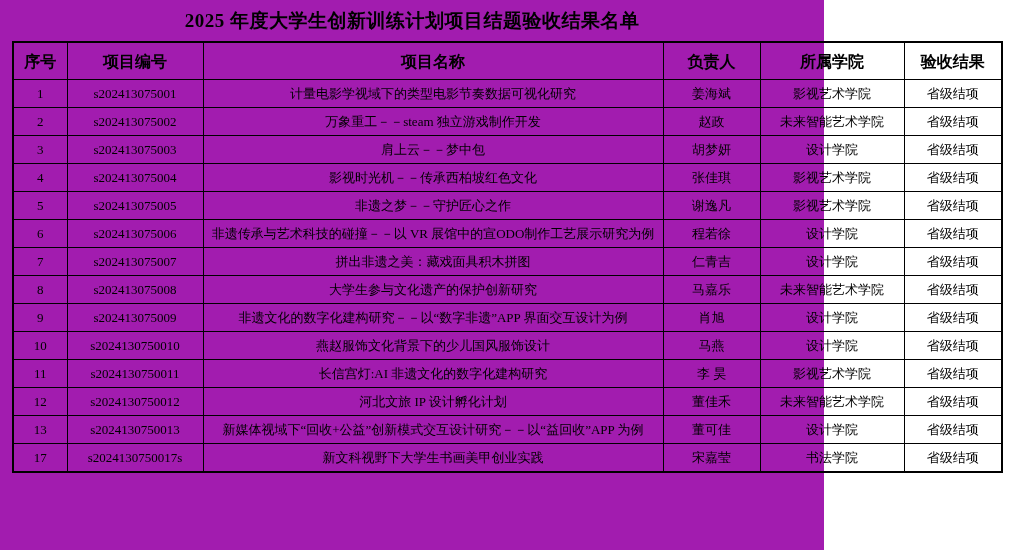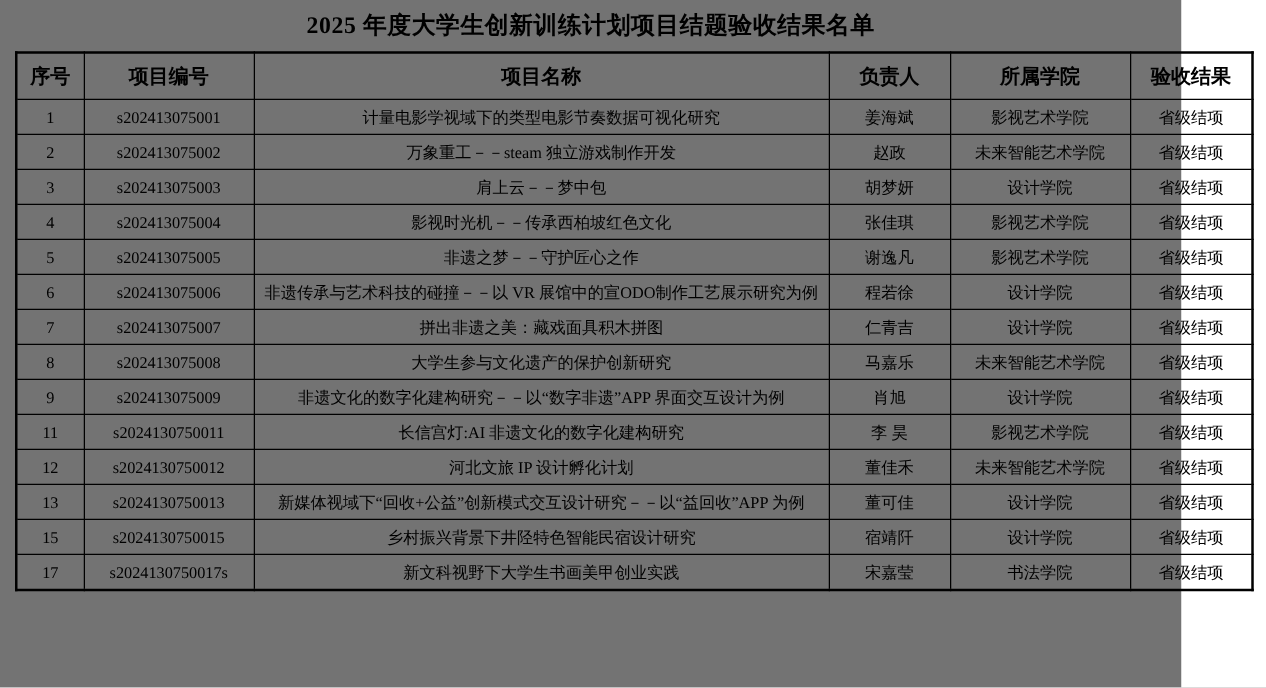--- a/index.html
+++ b/index.html
@@ -8,25 +8,25 @@
     background: #ffffff;
   }
   body {
     width: 1013px;
     height: 550px;
     font-family: "Liberation Serif", "DejaVu Serif", serif;
     color: #000000;
     overflow: hidden;
   }
   .page {
-    width: 945px;
+    width: 824px;
     height: 550px;
     box-sizing: border-box;
     padding: 4px 12px 0 12px;
-    background: #737373;
+    background: #a21caf;
   }
   .doc-title {
     text-align: center;
     font-size: 19px;
     font-weight: bold;
     letter-spacing: 0.5px;
     line-height: 30px;
     padding: 2px 0 5px 0;
     white-space: nowrap;
   }
@@ -161,20 +161,28 @@
       </tr>
       <tr>
         <td class="cell-index">9</td>
         <td class="cell-code">s202413075009</td>
         <td class="cell-name">非遗文化的数字化建构研究－－以“数字非遗”APP 界面交互设计为例</td>
         <td class="cell-leader">肖旭</td>
         <td class="cell-college">设计学院</td>
         <td class="cell-result">省级结项</td>
       </tr>
       <tr>
+        <td class="cell-index">10</td>
+        <td class="cell-code">s2024130750010</td>
+        <td class="cell-name">燕赵服饰文化背景下的少儿国风服饰设计</td>
+        <td class="cell-leader">马燕</td>
+        <td class="cell-college">设计学院</td>
+        <td class="cell-result">省级结项</td>
+      </tr>
+      <tr>
         <td class="cell-index">11</td>
         <td class="cell-code">s2024130750011</td>
         <td class="cell-name">长信宫灯:AI 非遗文化的数字化建构研究</td>
         <td class="cell-leader">李 昊</td>
         <td class="cell-college">影视艺术学院</td>
         <td class="cell-result">省级结项</td>
       </tr>
       <tr>
         <td class="cell-index">12</td>
         <td class="cell-code">s2024130750012</td>
@@ -185,28 +193,20 @@
       </tr>
       <tr>
         <td class="cell-index">13</td>
         <td class="cell-code">s2024130750013</td>
         <td class="cell-name">新媒体视域下“回收+公益”创新模式交互设计研究－－以“益回收”APP 为例</td>
         <td class="cell-leader">董可佳</td>
         <td class="cell-college">设计学院</td>
         <td class="cell-result">省级结项</td>
       </tr>
       <tr>
-        <td class="cell-index">15</td>
-        <td class="cell-code">s2024130750015</td>
-        <td class="cell-name">乡村振兴背景下井陉特色智能民宿设计研究</td>
-        <td class="cell-leader">宿靖阡</td>
-        <td class="cell-college">设计学院</td>
-        <td class="cell-result">省级结项</td>
-      </tr>
-      <tr>
         <td class="cell-index">17</td>
         <td class="cell-code">s2024130750017s</td>
         <td class="cell-name">新文科视野下大学生书画美甲创业实践</td>
         <td class="cell-leader">宋嘉莹</td>
         <td class="cell-college">书法学院</td>
         <td class="cell-result">省级结项</td>
       </tr>
 
     </tbody>
   </table>

